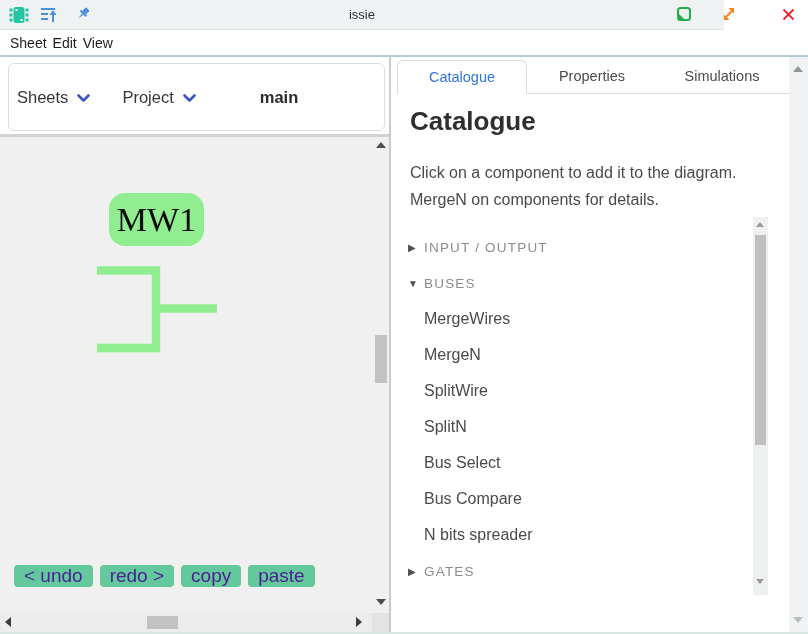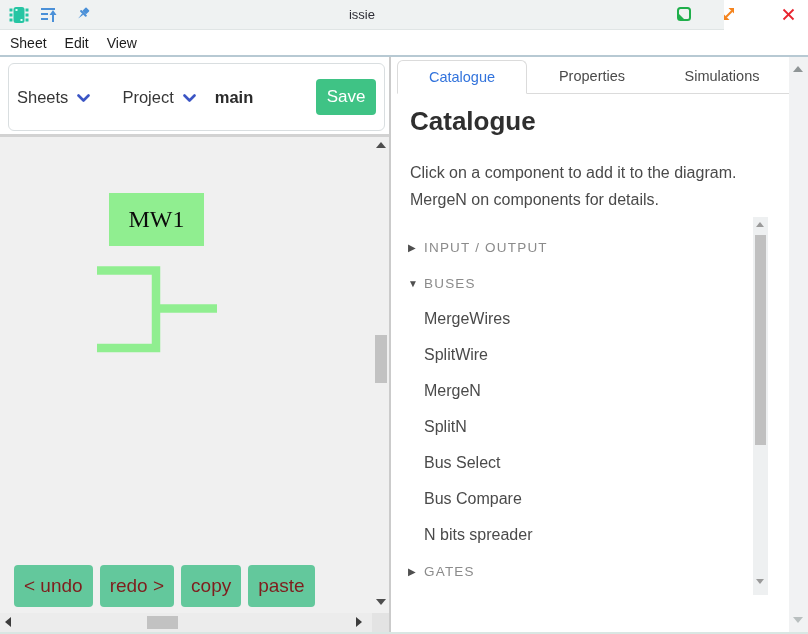--- a/index.html
+++ b/index.html
@@ -7,37 +7,37 @@
   body { font-family:"Liberation Sans", sans-serif; background:#fff; }
   .window { position:relative; width:808px; height:634px; overflow:hidden; background:#fff; outline:1px solid #7fd0c0; }
 
   
   .titlebar { position:absolute; left:0; top:0; width:724px; height:30px; background:#eff2f2; border-bottom:1px solid #e0e5e5; }
   .titlebar .title { position:absolute; left:0; right:0; top:0; height:30px; line-height:30px; text-align:center; font-size:13px; color:#2e2e36; }
   .tb-icon { position:absolute; top:4px; }
   .win-ctl { position:absolute; top:7px; cursor:default; }
 
   
-  .menubar { position:absolute; left:0; top:30px; width:808px; height:27px; background:#fff; border-bottom:2px solid #b7c9d3; display:flex; align-items:center; padding-left:10px; gap:18px; }
+  .menubar { position:absolute; left:0; top:30px; width:808px; height:27px; background:#fff; border-bottom:2px solid #b7c9d3; display:flex; align-items:center; padding-left:10px; gap:6px; }
   .menu-item { font-size:14px; color:#1c1c1c; }
 
   
   .toolbar-strip { position:absolute; left:0; top:57px; width:390px; height:80px; background:#fff; border-bottom:3px solid #d2d2d2; }
   .toolbar-card { position:absolute; left:8px; top:6px; width:377px; height:68px; background:#fff; border:1px solid #d9dee0; border-radius:6px; display:flex; align-items:center; padding:16px 8px; }
   .dd { display:flex; align-items:center; gap:9px; font-size:16.5px; color:#363636; }
   .dd + .dd { margin-left:32px;justify-content:flex-end; }
-  .sheet-name { margin-left:19px; font-size:16.5px; font-weight:bold; color:#2b2b2b; }
+  .sheet-name { margin-left:64px; font-size:16.5px; font-weight:bold; color:#2b2b2b; }
   .save-btn { margin-left:auto; width:60px; height:36px; background:#3fc385; color:#fff; font-size:17px; border:none; border-radius:4px; font-family:"Liberation Sans",sans-serif; }
 
   
   .canvas { position:absolute; left:0; top:137px; width:390px; height:497px; background:#f0f0f0; }
-  .mw-label { position:absolute; left:109px; top:56px; width:95px; height:53px; background:#90ee90; display:flex; align-items:center; justify-content:center; font-family:"Liberation Serif", serif; font-size:24px; color:#0b0b0b; }
+  .mw-label { position:absolute; left:109px; top:56px; width:95px; height:53px; background:#90ee90; display:flex; align-items:center; justify-content:center; font-family:"Liberation Serif", serif; font-size:34px; color:#0b0b0b;border-radius:16px; }
   .wire-svg { position:absolute; left:93px; top:125px; }
   .action-row { position:absolute; left:14px; top:428px; display:flex; gap:7px; }
-  .action-btn { background:#63c89c; color:#7f1d1d; border:none; border-radius:4px; font-size:19px; padding:10px 10px; font-family:"Liberation Sans",sans-serif; }
+  .action-btn { background:#63c89c; color:#4c1d95; border:none; border-radius:4px; font-size:19px; padding:0 10px; font-family:"Liberation Sans",sans-serif; }
 
   
   .v-scroll { position:absolute; left:373px; top:0; width:16px; height:476px; }
   .v-thumb { position:absolute; left:2px; top:198px; width:12px; height:48px; background:#c2c2c2; }
   .h-scroll { position:absolute; left:0; top:476px; width:372px; height:19px; background:#ececec; }
   .h-thumb { position:absolute; left:147px; top:3px; width:31px; height:13px; background:#c2c2c2; }
   .scroll-corner { position:absolute; left:372px; top:476px; width:18px; height:19px; background:#e3e3e3; }
 
   .tri { width:0; height:0; position:absolute; }
   .tri-up   { border-left:5px solid transparent; border-right:5px solid transparent; border-bottom:6px solid #4e4e4e; }
@@ -155,21 +155,20 @@
       </span>
       <span class="dd">
         <span>Project</span>
         <span>
           <svg width="13" height="9" viewBox="0 0 13 9">
               <polyline points="1.5,1.5 6.5,6.5 11.5,1.5" fill="none" stroke="#3b55c4" stroke-width="2.6" stroke-linecap="round" stroke-linejoin="round"></polyline>
             </svg>
         </span>
       </span>
       <span class="sheet-name">main</span>
-      <button class="save-btn">Save</button>
     </div>
   </div>
 
   <div class="canvas">
     <div class="mw-label">MW1</div>
     <svg class="wire-svg" width="128" height="94" viewBox="0 0 128 94">
       <path d="M4 8.5 H63 V86 H4 M63 46.5 H124" fill="none" stroke="#90ee90" stroke-width="8.5"></path>
     </svg>
     <div class="action-row">
       <button class="action-btn">&lt; undo</button>
@@ -207,22 +206,22 @@
     <div class="cat-rows">
       <div class="cat-row header">
           <span class="arr">▶</span>
           <span>INPUT / OUTPUT</span>
         </div>
       <div class="cat-row header">
           <span class="arr">▼</span>
           <span>BUSES</span>
         </div>
       <div class="cat-row item">MergeWires</div>
+      <div class="cat-row item">MergeN</div>
       <div class="cat-row item">SplitWire</div>
-      <div class="cat-row item">MergeN</div>
       <div class="cat-row item">SplitN</div>
       <div class="cat-row item">Bus Select</div>
       <div class="cat-row item">Bus Compare</div>
       <div class="cat-row item">N bits spreader</div>
       <div class="cat-row header">
           <span class="arr">▶</span>
           <span>GATES</span>
         </div>
     </div>
     <div class="inner-scroll">

